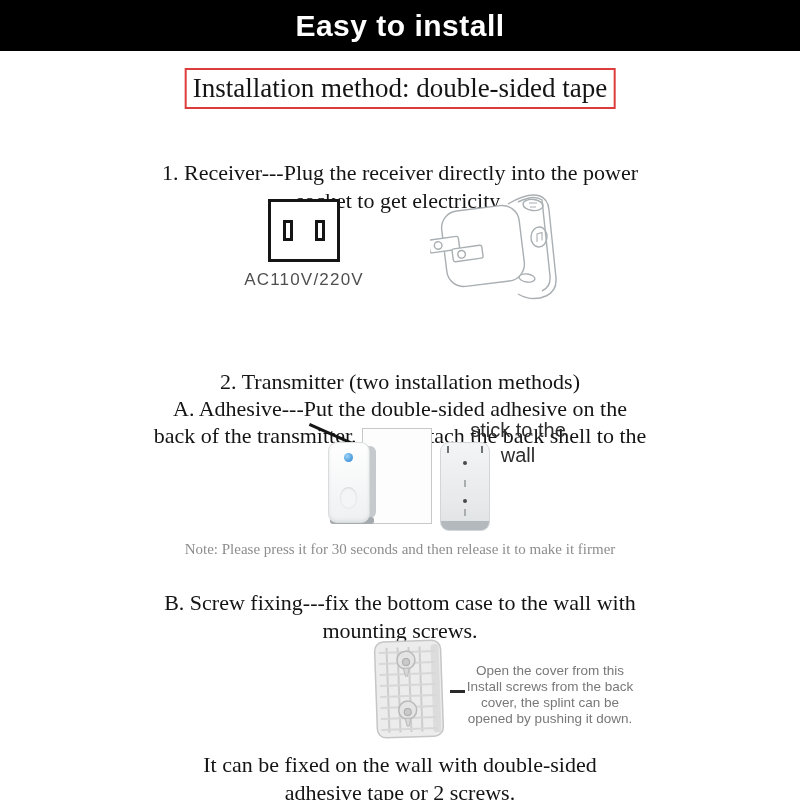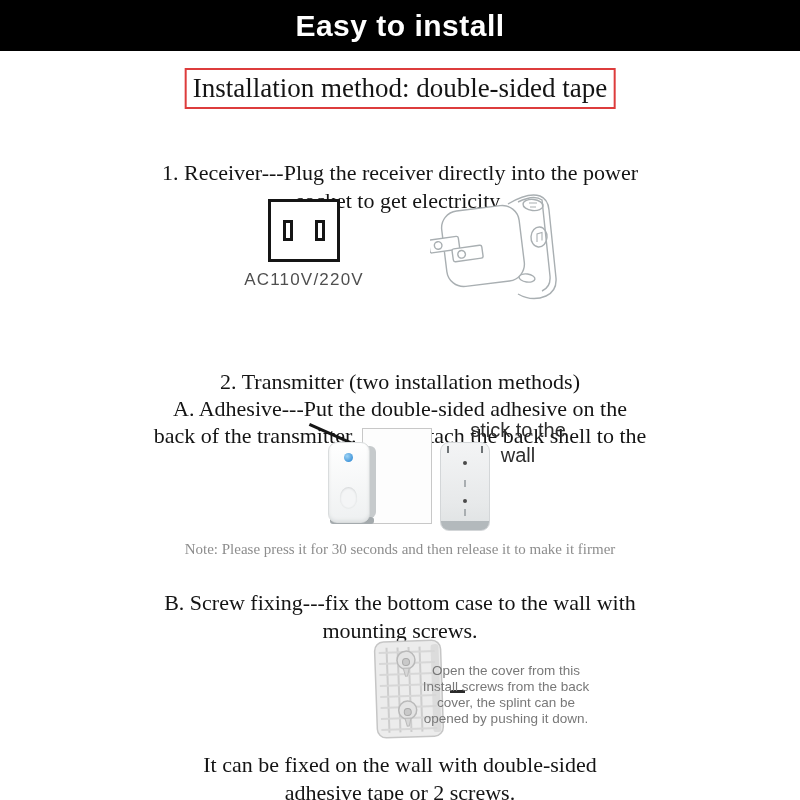--- a/index.html
+++ b/index.html
@@ -83,21 +83,21 @@
   .txb-tick { position:absolute; top:3px; width:2px; height:7px; background:#6d7275; }
   
   .note {
     position:absolute; top:541px; left:0; width:800px; text-align:center;
     font-family:Liberation Serif, serif; font-size:15px; color:#8d8d8d;
   }
   
   .plate-svg { position:absolute; left:370px; top:638px; }
   .dash { position:absolute; left:450px; top:690px; width:15px; height:3px; background:#2a2a2a; }
   .caption {
-    position:absolute; left:420px; top:663px; width:172px; text-align:center;
+    position:absolute; left:464px; top:663px; width:172px; text-align:center;
     font-family:"Liberation Sans", sans-serif; font-size:13.5px; color:#787878; line-height:16px;
   }
 </style>
 </head>
 <body>
 
 <div class="canvas">
 
   <div class="header">
     <span class="header-title">Easy to install</span>

